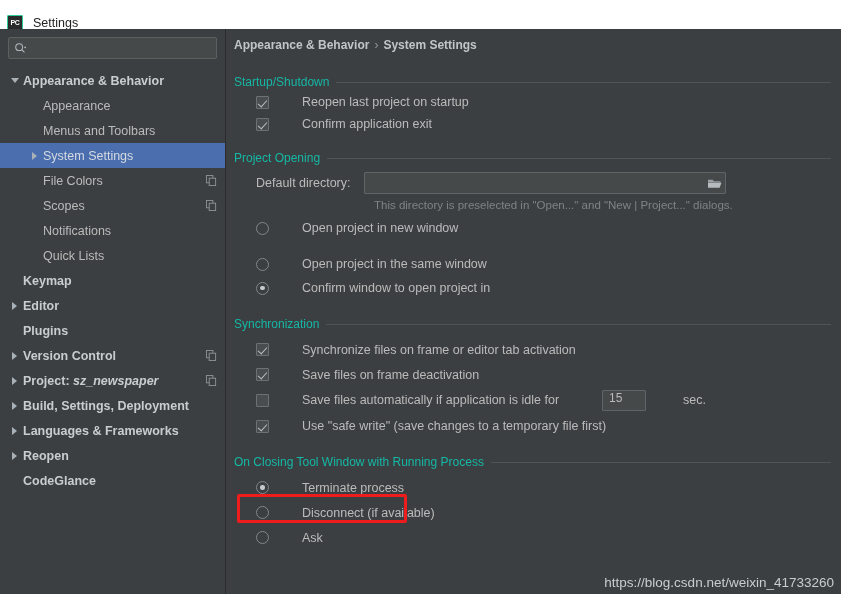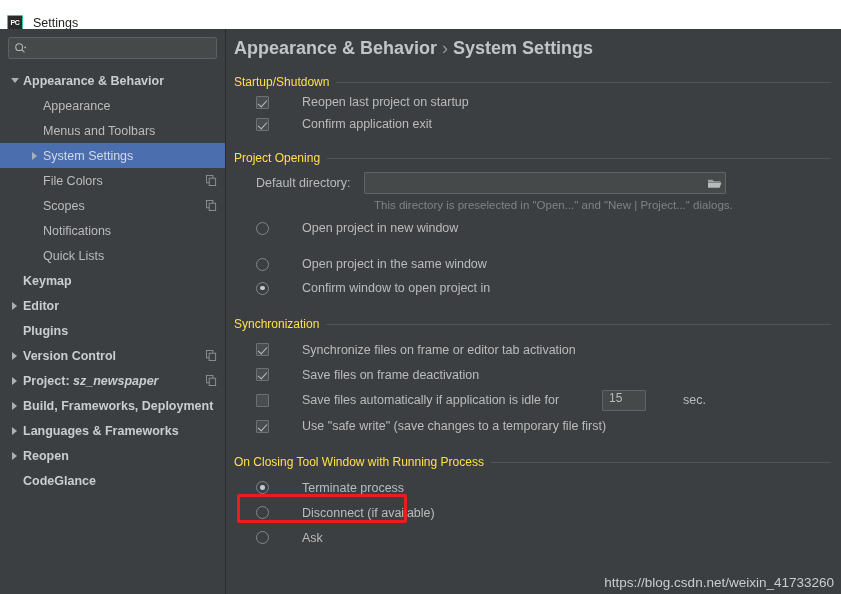--- a/index.html
+++ b/index.html
@@ -76,33 +76,33 @@
   .tree-label {
     font-size: 12.5px; color: #bbbbbb; white-space: nowrap;
   }
   .tree-row.bold .tree-label { font-weight: bold; color: #c8cdd1; }
   .tree-row.selected .tree-label { color: #d4dae0; }
   .tree-label .ital { font-style: italic; font-weight: bold; }
   .copy-icon { position: absolute; right: 8px; width: 11px; height: 11px; }
 
   
   .breadcrumb {
-    position: absolute; left: 8px; top: 9px; font-size: 18px;
+    position: absolute; left: 8px; top: 9px; font-size: 12px;
     font-weight: bold; color: #c0c5c9; white-space: nowrap;
   }
   .breadcrumb .sep { font-weight: normal; color: #9098a0; margin: 0 5px; }
 
   .panel { position: absolute; left: 8px; top: 44px; right: 10px; }
 
   .section { margin-bottom: 0; }
   .section-head {
     display: flex; align-items: center; height: 18px;
   }
   .section-title {
-    font-size: 12px; color: #fde047; white-space: nowrap; padding-right: 7px;
+    font-size: 12px; color: #14b8a6; white-space: nowrap; padding-right: 7px;
   }
   .section-rule { flex: 1; height: 1px; background: #4f5457; }
 
   .rows { padding-left: 22px; }
   .row {
     display: flex; align-items: center; height: 22px; position: relative; gap: 25px;
   }
 
   
   .cb {
@@ -274,21 +274,21 @@
             <span class="tree-label">Project: <span class="ital">sz_newspaper</span></span>
             <svg class="copy-icon" viewBox="0 0 12 12">
               <rect x="0.5" y="0.5" width="7" height="8" fill="none" stroke="#8d9296"></rect>
               <rect x="3.5" y="3.5" width="7" height="8" fill="#3c3f41" stroke="#8d9296"></rect>
             </svg>
           </div>
           <div class="tree-row bold" style="padding-left: 8px;">
             <span class="tw">
               <span class="tri-right"></span>
             </span>
-            <span class="tree-label">Build, Frameworks, Deployment</span>
+            <span class="tree-label">Build, Settings, Deployment</span>
           </div>
           <div class="tree-row bold" style="padding-left: 8px;">
             <span class="tw">
               <span class="tri-right"></span>
             </span>
             <span class="tree-label">Languages &amp; Frameworks</span>
           </div>
           <div class="tree-row bold" style="padding-left: 8px;">
             <span class="tw">
               <span class="tri-right"></span>

